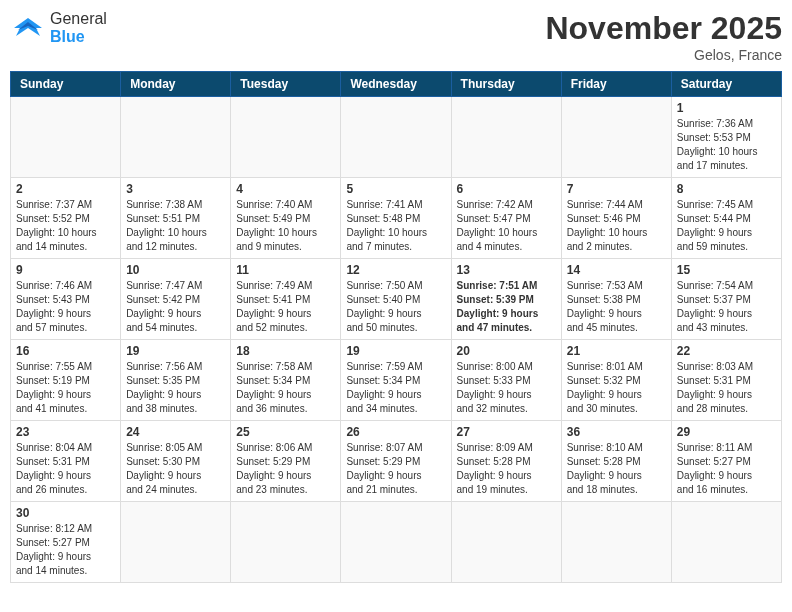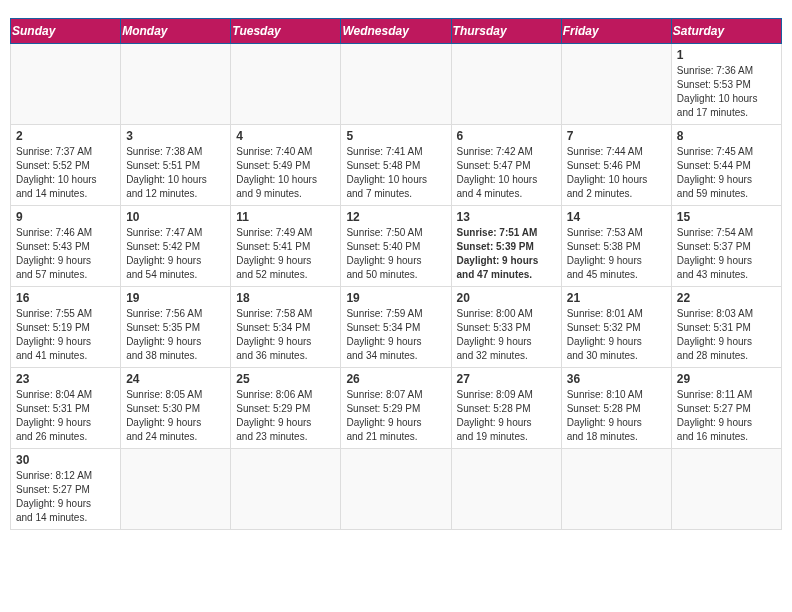--- a/index.html
+++ b/index.html
@@ -36,28 +36,27 @@
     .location {
       font-size: 14px;
       color: #555;
     }
     .calendar {
       width: 100%;
       border-collapse: collapse;
       border: 1px solid #ccc;
     }
     .calendar th {
-      background: #be185d;
+      background: #0c4a6e;
       color: #fff;
       font-size: 12px;
       font-weight: bold;
-      padding: 5px 1px;
+      padding: 5px 9px;
       text-align: left;
       border: 1px solid #1a5ea0;
-      font-style: italic;
     }
     .calendar td {
       border: 1px solid #ddd;
       vertical-align: top;
       padding: 4px 5px;
       font-size: 10px;
       color: #333;
       width: calc(100% / 7);
       min-height: 70px;
       background: #fff;
@@ -78,20 +77,34 @@
       color: #333;
     }
     .last-row td {
       border-bottom: 1px solid #ddd;
     }
   </style>
 </head>
 <body>
 
 <div class="header">
+  <div class="logo">
+    <svg class="logo-bird" viewBox="0 0 36 28">
+      <polygon points="18,4 32,14 26,14 30,22 18,14 6,22 10,14 4,14" fill="#2196F3"></polygon>
+      <polygon points="18,8 28,16 18,12 8,16" fill="#1565C0"></polygon>
+    </svg>
+    <div>
+      <div style="font-size:16px; color:#333; line-height:1.1;">General</div>
+      <div style="font-size:16px; color:#2196F3; font-weight:bold; line-height:1.1;">Blue</div>
+    </div>
+  </div>
+  <div class="title-block">
+    <div class="month-title">November 2025</div>
+    <div class="location">Gelos, France</div>
+  </div>
 </div>
 
 <table class="calendar">
   <thead>
     <tr>
     <th>Sunday</th>
         <th>Monday</th>
         <th>Tuesday</th>
         <th>Wednesday</th>
         <th>Thursday</th>

